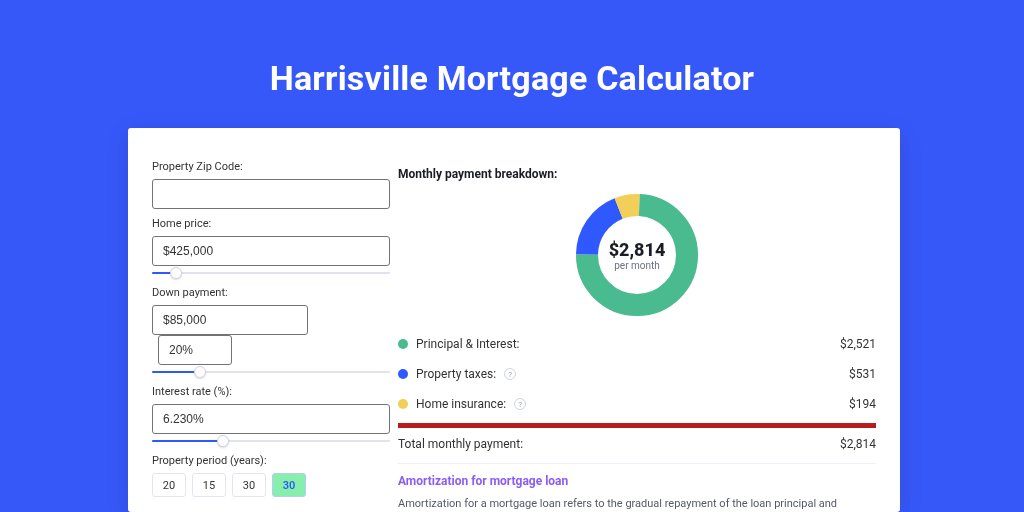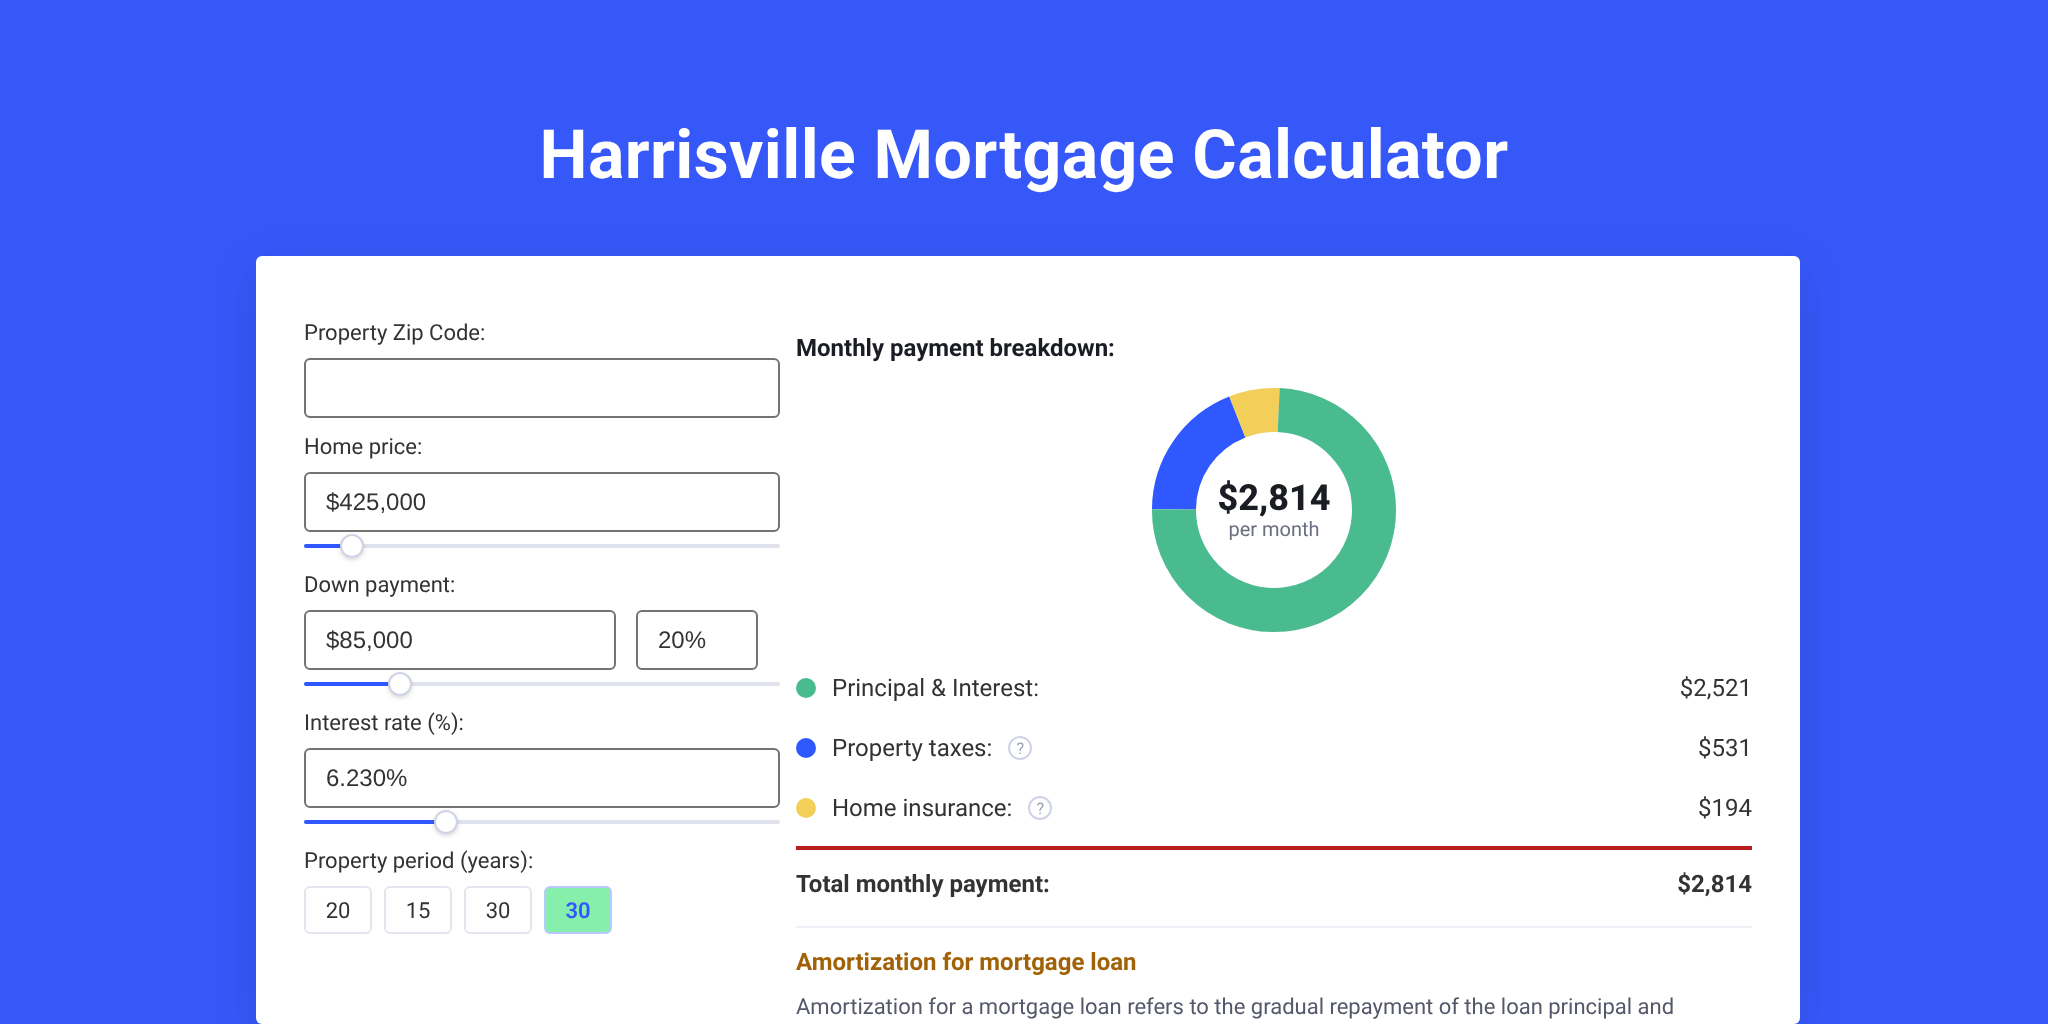--- a/index.html
+++ b/index.html
@@ -7,37 +7,37 @@
   body{background:#3758f9;}
   .stage-wrap{width:1024px;height:512px;position:relative;}
   .hero{position:absolute;left:108px;top:32px;width:808px;height:480px;background:#3758f9;}
   .hero h1{color:#fff;font-size:34px;font-weight:700;text-align:center;margin-top:26px;letter-spacing:.2px;}
   .card{position:absolute;left:128px;top:128px;width:772px;height:384px;background:#fff;border-radius:3px;box-shadow:0 6px 24px rgba(0,0,0,.12);overflow:hidden;display:flex;}
   .left{width:262px;padding:24px 0 0 24px;}
   .right{flex:1;padding:24px 24px 0 8px;}
   .lbl{font-size:11px;color:#333;margin:8px 0 6px 0;}
   .inp{width:238px;height:30px;border:1px solid #737373;border-radius:3px;background:#fff;font-size:12px;color:#333;padding:0 10px;}
   .inp.small{width:156px;display:inline-block;}
-  .inp.pct{width:61px;display:inline-block;margin-left:6px;}
+  .inp.pct{width:74px;display:inline-block;margin-left:6px;}
   .slider{position:relative;width:238px;height:10px;margin-top:2px;}
   .slider .track{position:absolute;left:0;top:4px;height:2px;background:#e0e3ee;border-radius:2px;width:238px;}
   .slider .fill{position:absolute;left:0;top:4px;height:2px;background:#2f59ff;border-radius:2px;}
   .slider .thumb{position:absolute;top:-1px;width:12px;height:12px;background:#fff;border:1px solid #cfd3e6;border-radius:50%;box-shadow:0 1px 2px rgba(0,0,0,.15);transform:translateX(-50%);}
   .segrow{margin-top:6px;}
   .seg{display:inline-flex;align-items:center;justify-content:center;width:34px;height:24px;border:1px solid #e4e6ef;border-radius:3px;background:#fff;font-size:11px;color:#333;margin-right:6px;cursor:pointer;}
   .seg.active{background:#86efac;border-color:#b9c8ff;color:#2f59ff;font-weight:600;}
   .bhead{font-size:12px;font-weight:700;color:#1b1d24;margin-bottom:8px;}
   .legend{margin-top:8px;}
   .lrow{display:flex;align-items:center;justify-content:space-between;height:30px;font-size:12px;color:#333;}
-  .lrow.total{font-weight:700;border-top:2px solid #b91c1c;margin-top:4px;padding-top:6px;text-align:center;}
+  .lrow.total{font-weight:400;border-top:5px solid #b91c1c;margin-top:4px;padding-top:6px;text-align:center;}
   .lleft{display:flex;align-items:center;gap:8px;}
   .dot{width:10px;height:10px;border-radius:50%;}
   .info{width:12px;height:12px;border-radius:50%;border:1px solid #cfd3e6;display:inline-flex;align-items:center;justify-content:center;font-size:8px;color:#9aa0b4;}
   .amort{border-top:1px solid #eef0f7;margin-top:10px;padding-top:10px;}
-  .amort .t{font-size:12px;font-weight:700;color:#a16207;margin-bottom:8px;}
+  .amort .t{font-size:12px;font-weight:700;color:#8b5cf6;margin-bottom:8px;}
   .amort .p{font-size:11px;color:#55586a;line-height:1.4;}
   .donut-wrap{display:flex;flex-direction:column;align-items:center;margin:4px 0 8px 0;}
   .donut{position:relative;width:132px;height:132px;}
   .donut svg{width:132px;height:132px;transform:rotate(-90deg);}
   .donut .center{position:absolute;left:0;top:0;width:132px;height:132px;display:flex;flex-direction:column;align-items:center;justify-content:center;}
   .donut .center .big{font-size:18px;font-weight:800;color:#1b1d24;}
   .donut .center .sub{font-size:10px;color:#6b6f82;}
   .right-inner{border-left:0;margin-top:15px;}
   .right .panel{background:#fff;}
 </style>

